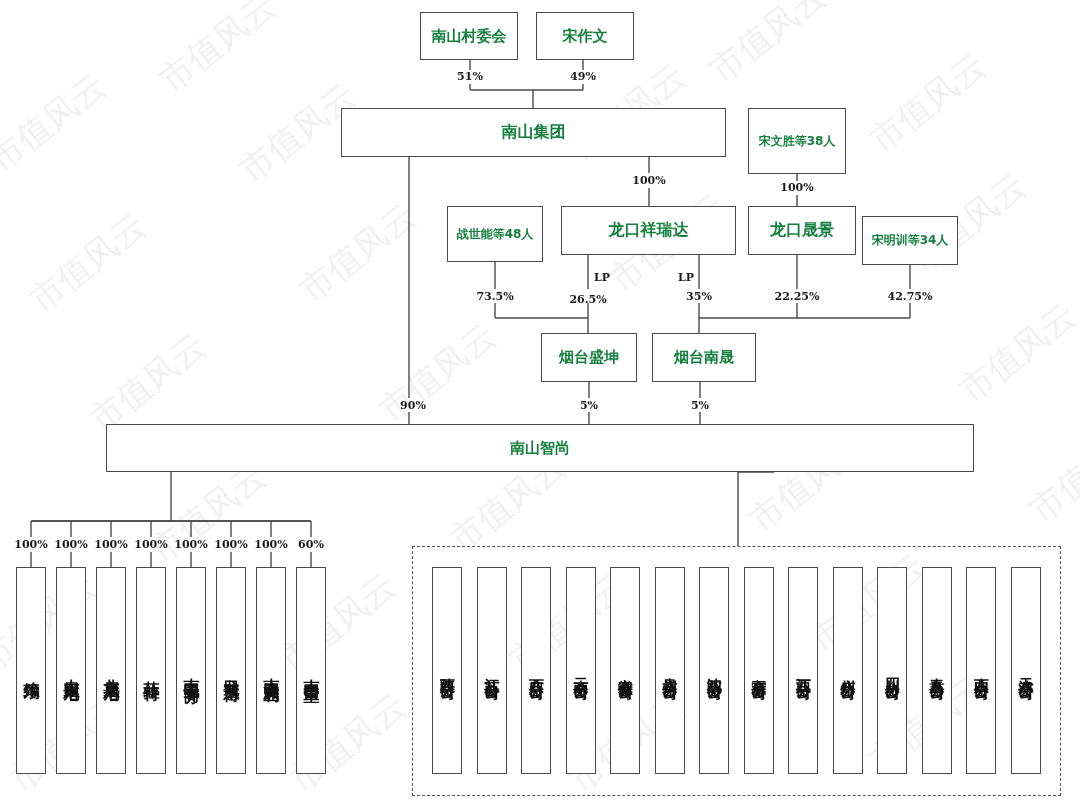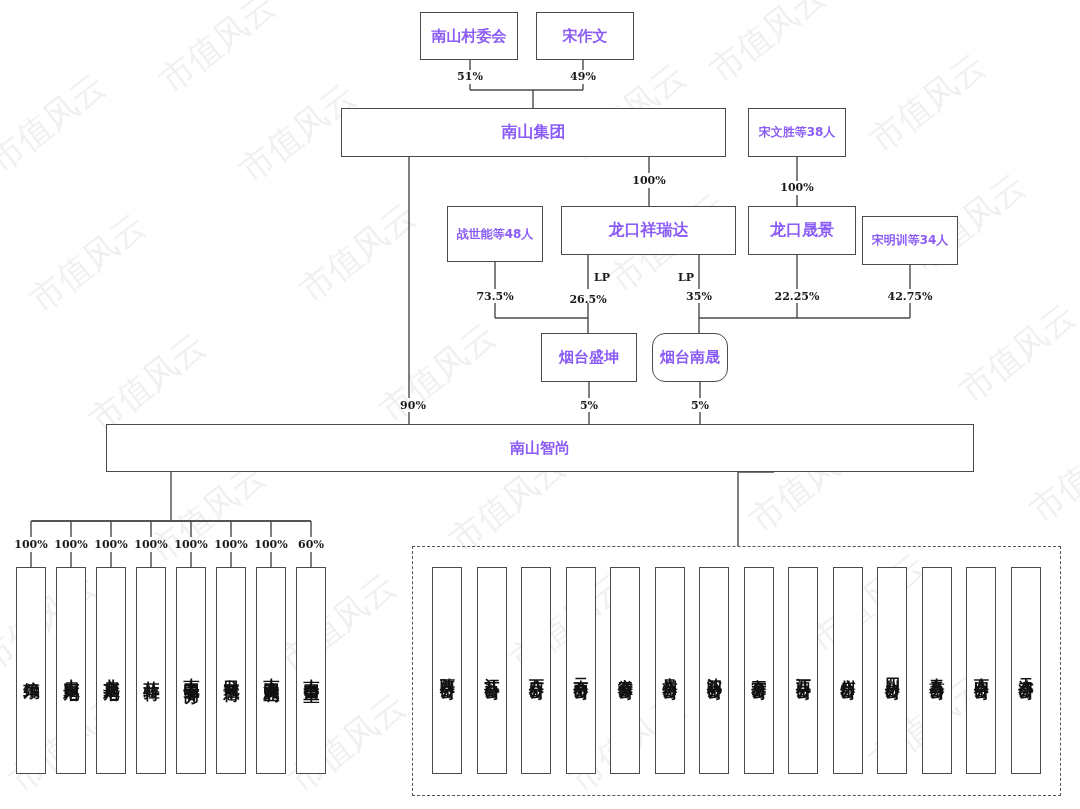--- a/index.html
+++ b/index.html
@@ -1,20 +1,20 @@
 <!DOCTYPE html>
 <html><head>
 <meta charset="utf-8">
 <style>
   html, body { margin: 0; padding: 0; background: #ffffff; }
   body { width: 1080px; height: 809px; overflow: hidden; position: relative;
          font-family: "DejaVu Sans", "Liberation Sans", sans-serif; }
   #canvas { position: absolute; left: 0; top: 0; width: 1080px; height: 809px; }
   .box { position: absolute; border: 1.6px solid #4a4a4a; background: #fff; box-sizing: border-box;
-         display: flex; align-items: center; justify-content: center; color: #8b5cf6; font-weight: bold; }
+         display: flex; align-items: center; justify-content: center; color: #15803d; font-weight: bold; }
   .box.lg { font-size: 16px; }
   .box.md { font-size: 15px; }
   .box.sm { font-size: 12px; }
   .vbox { position: absolute; border: 1.6px solid #4a4a4a; background: #fff; box-sizing: border-box;
           display: flex; align-items: center; justify-content: center; }
   .vtext { writing-mode: vertical-rl; text-orientation: upright; font-weight: bold; color: #111;
            letter-spacing: 2px; }
   .vbox.sub .vtext { font-size: 16px; }
   .vbox.br .vtext { font-size: 15px; }
   .pct { position: absolute; font-family: "DejaVu Serif", "Liberation Serif", serif; font-size: 11px;
@@ -126,21 +126,21 @@
   <span>宋作文</span>
 </div>
 <span class="pct" style="left:470px;top:70px;">51%</span>
 <span class="pct" style="left:583px;top:70px;">49%</span>
 
 <div class="box lg" style="left:341px;top:108px;width:385px;height:49px;">
   <span>南山集团</span>
 </div>
 <span class="pct" style="left:649px;top:174px;">100%</span>
 
-<div class="box sm" style="left:748px;top:108px;width:98px;height:49px;">
+<div class="box sm" style="left:748px;top:108px;width:98px;height:66px;">
   <span>宋文胜等38人</span>
 </div>
 <span class="pct" style="left:797px;top:181px;">100%</span>
 
 <div class="box sm" style="left:447px;top:206px;width:96px;height:56px;">
   <span>战世能等48人</span>
 </div>
 <div class="box lg" style="left:561px;top:206px;width:175px;height:49px;">
   <span>龙口祥瑞达</span>
 </div>
@@ -155,21 +155,21 @@
 <span class="pct" style="left:686px;top:271px;">LP</span>
 <span class="pct" style="left:495px;top:290px;">73.5%</span>
 <span class="pct" style="left:588px;top:293px;">26.5%</span>
 <span class="pct" style="left:699px;top:290px;">35%</span>
 <span class="pct" style="left:797px;top:290px;">22.25%</span>
 <span class="pct" style="left:910px;top:290px;">42.75%</span>
 
 <div class="box md" style="left:541px;top:333px;width:96px;height:49px;">
   <span>烟台盛坤</span>
 </div>
-<div class="box md" style="left:652px;top:333px;width:76px;height:49px;border-radius:13px;">
+<div class="box md" style="left:652px;top:333px;width:104px;height:49px;">
   <span>烟台南晟</span>
 </div>
 
 <span class="pct" style="left:413px;top:399px;">90%</span>
 <span class="pct" style="left:589px;top:399px;">5%</span>
 <span class="pct" style="left:700px;top:399px;">5%</span>
 
 <div class="box md" style="left:106px;top:424px;width:868px;height:48px;">
   <span>南山智尚</span>
 </div>

